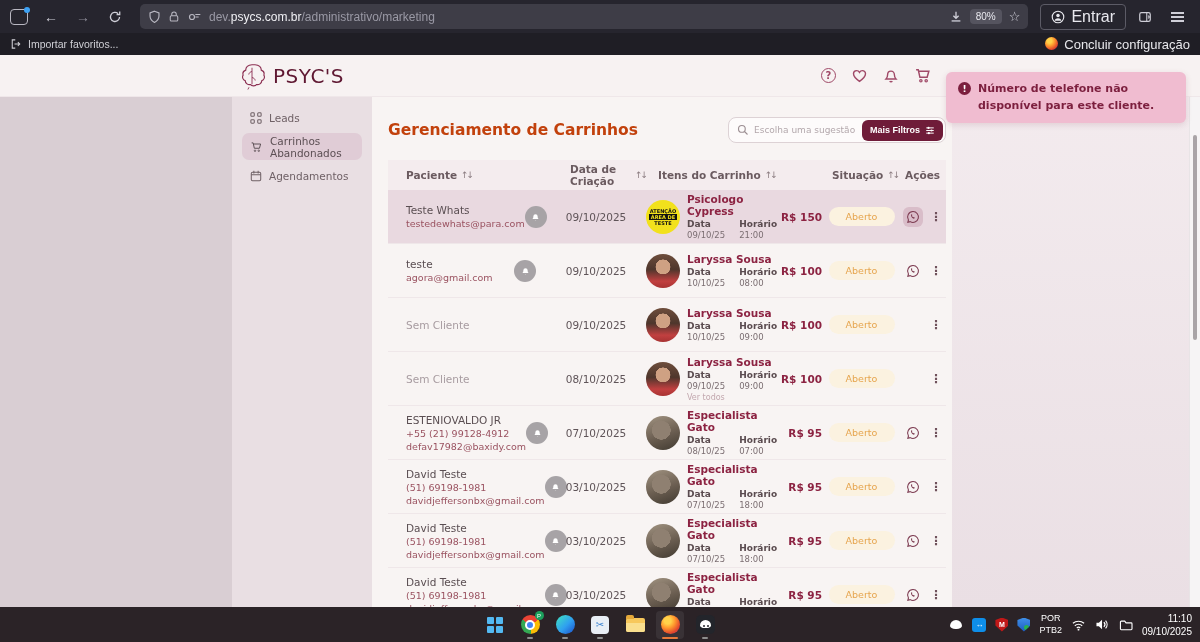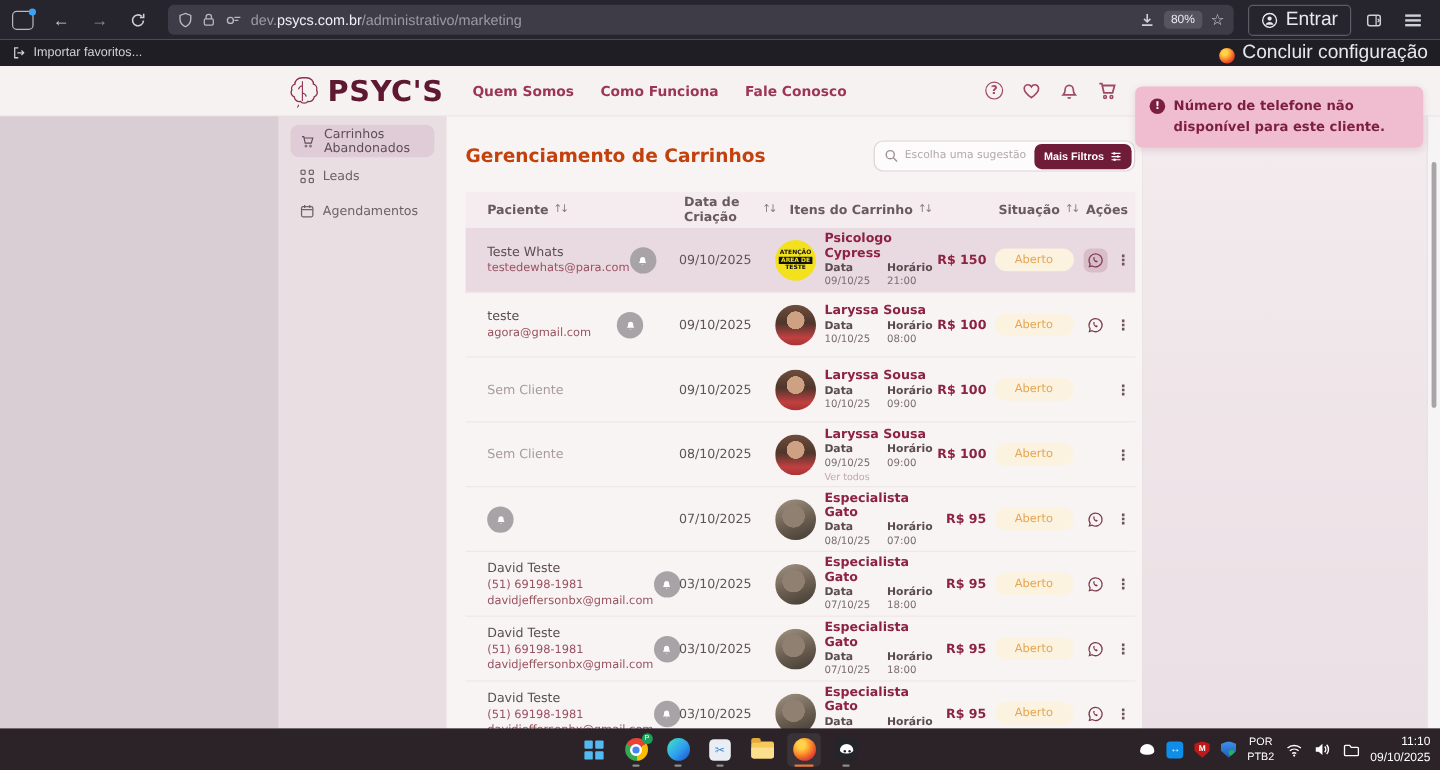--- a/index.html
+++ b/index.html
@@ -15,28 +15,28 @@
   .addressbar { flex:1; height:25px; background:#3e3d47; border-radius:5px; display:flex; align-items:center; padding:0 8px; gap:7px; margin:0 6px; }
   .addr-ic { display:flex; align-items:center; color:#b9b8c2; }
   .url { font-size:12px; color:#9a99a5; white-space:nowrap; overflow:hidden; flex:1; }
   .url b { color:#f0f0f4; font-weight:normal; }
   .zoom-badge { background:#55545f; color:#e9e9ef; font-size:10px; padding:2px 6px; border-radius:4px; }
   .star { color:#cfcfd8; font-size:13px; }
   .entrar { display:flex; align-items:center; gap:6px; border:1px solid #5c5b66; border-radius:4px; padding:3px 10px; color:#e8e8ee; font-size:16px; }
   .hamb { width:13px; height:2px; background:#cfcfd8; box-shadow:0 -4px 0 #cfcfd8, 0 4px 0 #cfcfd8; }
   .bookmarks { height:22px; background:#1f1e25; display:flex; align-items:center; padding:0 10px; font-family:"Liberation Sans",sans-serif; }
   .bm-left { display:flex; align-items:center; gap:6px; color:#d0d0d6; font-size:10.5px; }
-  .bm-right { margin-left:auto; display:flex; align-items:flex-end; gap:6px; color:#e8e8ec; font-size:16px; }
+  .bm-right { margin-left:auto; display:flex; align-items:flex-start; gap:6px; color:#e8e8ec; font-size:13px; }
   .ff-mini { width:13px; height:13px; border-radius:50%; background:radial-gradient(circle at 35% 30%, #ffd24a 0 18%, #ff9a2e 40%, #e3472c 70%, #a22b74 100%); }
 
   
   .page { position:relative; height:552px; }
   .site-header { height:42px; background:#f7f2f2; display:flex; align-items:center; padding-left:237px; border-bottom:1px solid #efe7e9; }
   .brand { display:flex; align-items:center; gap:6px; margin-right:24px; }
-  .brand-name { font-size:24px; font-weight:bold; color:#5f1832; letter-spacing:.5px; }
+  .brand-name { font-size:20px; font-weight:normal; color:#5f1832; letter-spacing:.5px; }
   .nav { display:flex; gap:22px; }
   .nav a { text-decoration:none; color:#9c3558; font-size:11.5px; font-weight:bold; }
   .hicons { margin-left:auto; margin-right:268px; display:flex; gap:15px; align-items:center; color:#a04a68; }
   .help-circ { width:15px; height:15px; border:1.4px solid #a04a68; border-radius:50%; font-size:10px; display:flex; align-items:center; justify-content:center; font-weight:bold; }
 
   .toast { position:absolute; top:17px; right:14px; width:240px; background:#f0bcd0; border-radius:6px; padding:9px 12px; display:flex; gap:7px; z-index:50; box-shadow:0 2px 6px rgba(120,40,70,.15); }
   .toast-ic { flex:0 0 auto; width:13px; height:13px; border-radius:50%; background:#7c1f3e; color:#fff; font-size:9px; font-weight:bold; display:flex; align-items:center; justify-content:center; margin-top:1px; }
   .toast-msg { font-size:11px; color:#7c1f3e; font-weight:bold; line-height:1.5; }
 
   .page-body { position:relative; display:flex; height:510px; }
@@ -211,25 +211,20 @@
 <div class="page">
 
   <div class="site-header">
     <span class="brand">
       <svg width="30" height="30" viewBox="0 0 40 40">
         <path d="M20 5c-5.5 0-8.5 3.5-8.3 7.2-2.8 1-4.4 3.8-3.5 6.6-1.8 2.8-.3 6.4 2.7 7.4.2 3.6 3.7 6 7.2 5.2 1.2 2.4 6.6 2.4 7.8 0 3.5.8 7-1.6 7.2-5.2 3-1 4.5-4.6 2.7-7.4.9-2.8-.7-5.6-3.5-6.6.2-3.7-2.8-7.2-8.3-7.2z" fill="none" stroke="#8c2f52" stroke-width="1.5"></path>
         <path d="M20 9v22M20 14c-2.5.5-4 2-4.3 4M20 22c2.5.5 4 2 4.3 4M16 35l-1.5 3" fill="none" stroke="#8c2f52" stroke-width="1.2"></path>
       </svg>
       <span class="brand-name">PSYC'S</span>
     </span>
-    <nav class="nav">
-      <a href="#">Quem Somos</a>
-      <a href="#">Como Funciona</a>
-      <a href="#">Fale Conosco</a>
-    </nav>
     <div class="hicons">
       <span class="help-circ">?</span>
       <span>
         <svg width="17" height="16" viewBox="0 0 16 16">
             <path d="M8 13.4C3.4 10.2 2 7.8 2 5.8 2 4 3.4 2.6 5.1 2.6c1.2 0 2.3.7 2.9 1.7.6-1 1.7-1.7 2.9-1.7C12.6 2.6 14 4 14 5.8c0 2-1.4 4.4-6 7.6z" fill="none" stroke="currentColor" stroke-width="1.4"></path>
           </svg>
       </span>
       <span>
         <svg width="16" height="17" viewBox="0 0 16 16">
             <path d="M3 11.5h10c-1-1-1.6-2.1-1.6-4.3 0-2-1.5-3.6-3.4-3.6S4.6 5.2 4.6 7.2c0 2.2-.6 3.3-1.6 4.3z" fill="none" stroke="currentColor" stroke-width="1.4"></path>
@@ -248,36 +243,36 @@
 
   <div class="toast">
     <span class="toast-ic">!</span>
     <span class="toast-msg">Número de telefone não disponível para este cliente.</span>
   </div>
 
   <div class="page-body">
     <div class="left-margin"></div>
 
     <div class="sidebar">
-      <div class="side-item active">
-        <svg width="13" height="12" viewBox="0 0 16 16">
-            <path d="M1.5 2.5h2l1.6 7.2h6.8l1.6-5.7H4" fill="none" stroke="currentColor" stroke-width="1.3"></path>
-            <circle cx="6" cy="13" r="1" fill="none" stroke="currentColor" stroke-width="1.1"></circle>
-            <circle cx="11" cy="13" r="1" fill="none" stroke="currentColor" stroke-width="1.1"></circle>
-          </svg>
-        <span>Carrinhos Abandonados</span>
-      </div>
       <div class="side-item">
         <svg width="12" height="12" viewBox="0 0 14 14">
             <rect x="1" y="1" width="4" height="4" rx="1" fill="none" stroke="currentColor" stroke-width="1.2"></rect>
             <rect x="9" y="1" width="4" height="4" rx="1" fill="none" stroke="currentColor" stroke-width="1.2"></rect>
             <rect x="1" y="9" width="4" height="4" rx="1" fill="none" stroke="currentColor" stroke-width="1.2"></rect>
             <rect x="9" y="9" width="4" height="4" rx="1" fill="none" stroke="currentColor" stroke-width="1.2"></rect>
           </svg>
         <span>Leads</span>
+      </div>
+      <div class="side-item active">
+        <svg width="13" height="12" viewBox="0 0 16 16">
+            <path d="M1.5 2.5h2l1.6 7.2h6.8l1.6-5.7H4" fill="none" stroke="currentColor" stroke-width="1.3"></path>
+            <circle cx="6" cy="13" r="1" fill="none" stroke="currentColor" stroke-width="1.1"></circle>
+            <circle cx="11" cy="13" r="1" fill="none" stroke="currentColor" stroke-width="1.1"></circle>
+          </svg>
+        <span>Carrinhos Abandonados</span>
       </div>
       <div class="side-item">
         <svg width="12" height="12" viewBox="0 0 14 14">
             <rect x="1.5" y="2.5" width="11" height="10" rx="1.5" fill="none" stroke="currentColor" stroke-width="1.2"></rect>
             <path d="M1.5 5.5h11M4.5 1v3M9.5 1v3" stroke="currentColor" stroke-width="1.2"></path>
           </svg>
         <span>Agendamentos</span>
       </div>
     </div>
 
@@ -490,20 +485,25 @@
                 <span class="badge">Aberto</span>
               </div>
     <div class="c-actions">
 
       <span class="dots">⋮</span>
     </div>
   </div>
 
   <div class="trow">
     <div class="c-patient">
+      <div>
+        <div class="p-name">ESTENIOVALDO JR</div>
+        <div class="p-phone">+55 (21) 99128-4912</div>
+        <div class="p-email">defav17982@baxidy.com</div>
+      </div>
       <span class="bell">
         <svg width="11" height="12" viewBox="0 0 16 16">
                     <path d="M3.5 11h9c-.9-.9-1.4-2-1.4-4a3.1 3.1 0 0 0-6.2 0c0 2-.5 3.1-1.4 4z" fill="#fff"></path>
                     <path d="M7 12.6a1.1 1.1 0 0 0 2 0" fill="#fff"></path>
                   </svg>
       </span>
     </div>
     <div class="c-date">07/10/2025</div>
     <div class="c-item">
       <span class="avatar avatar-cat"></span>

